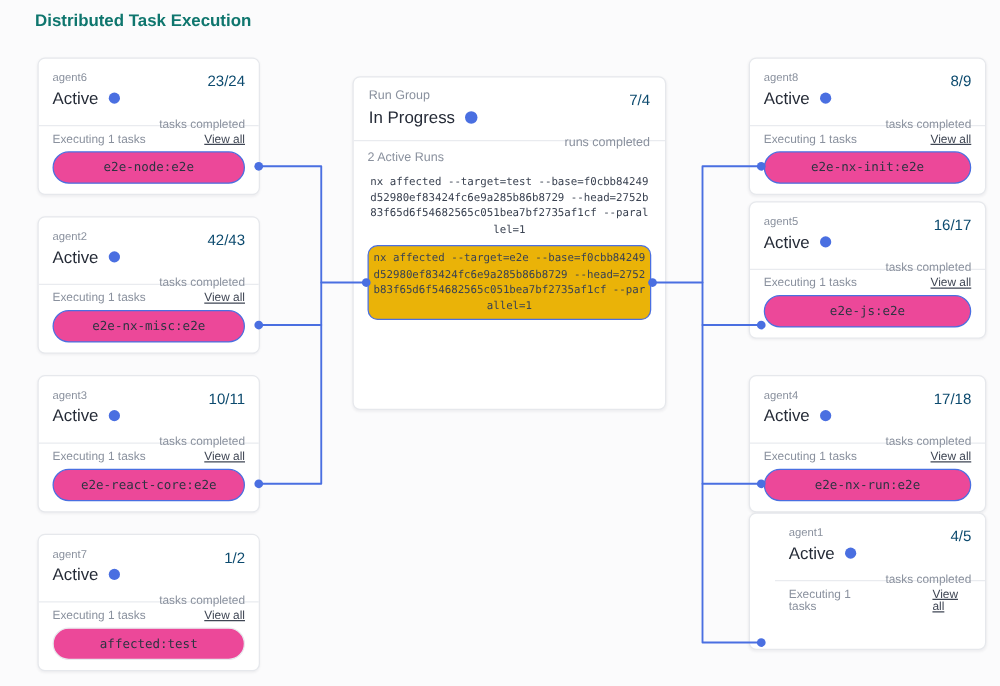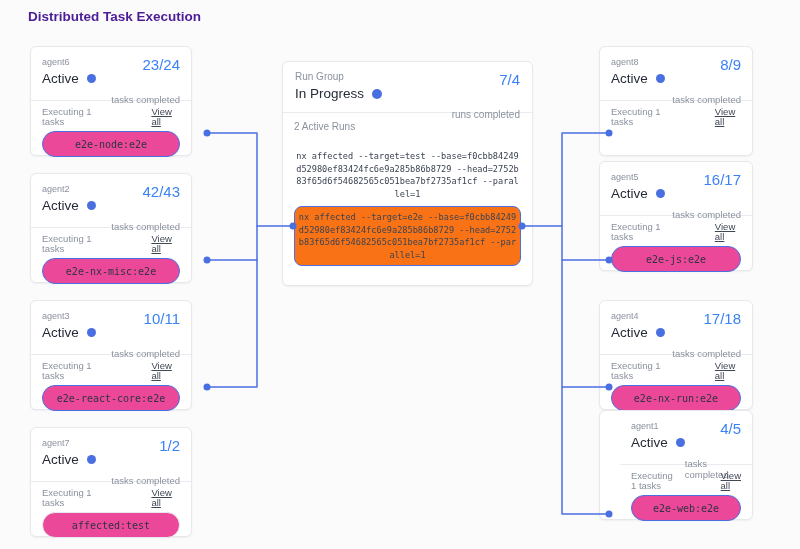--- a/index.html
+++ b/index.html
@@ -8,50 +8,50 @@
     font-family:"Liberation Sans", sans-serif;
     background:#fbfbfc;
     color:#252b37;
     position:relative;
     overflow:hidden;
   }
   .stage { position:absolute; inset:0; width:800px; height:549px; }
 
   .page-title {
     position:absolute; left:28px; top:9px;
-    font-size:13.5px; font-weight:700; color:#4c1d95;
+    font-size:13.5px; font-weight:700; color:#0f766e;
   }
 
   
   .card {
     position:absolute;
     background:#ffffff;
     border:1px solid #e6e8ec;
     border-radius:6px;
     box-shadow:0 1px 2px rgba(20,25,40,0.05);
   }
-  .agent-card { width:162px; height:110px; }
-  .agent-card.right { width:154px; }
+  .agent-card { width:178px; height:110px; }
+  .agent-card.right { width:190px; }
 
   .card-header {
     height:54px;
     padding:9px 11px 0 11px;
     display:flex; justify-content:space-between;
     border-bottom:1px solid #e9ebef;
   }
   .hdr-left  { display:flex; flex-direction:column; }
   .hdr-right { display:flex; flex-direction:column; align-items:flex-end; }
   .tiny-label { font-size:9px; color:#8a919e; line-height:12px; }
   .status-row { display:flex; align-items:center; margin-top:2px; }
   .status-text { font-size:13.5px; color:#252b37; line-height:17px; }
   .status-dot {
     width:9px; height:9px; border-radius:50%;
     background:#4a6fe1; margin-left:8px; display:inline-block;
   }
-  .progress-num { font-size:15px; color:#3b82f6; line-height:18px; }
+  .progress-num { font-size:12px; color:#0c4a6e; line-height:18px; }
   .caption { font-size:9.5px; color:#8a919e; margin-top:20px; line-height:11px; }
 
   .card-footer { padding:6px 11px 0 11px; }
   .footer-row {
     display:flex; justify-content:space-between; align-items:flex-start;
     font-size:9.5px; line-height:10px;gap:44px;
   }
   .executing { color:#8a919e; }
   .view-all { color:#3f4654; text-decoration:underline; cursor:pointer; }
 
@@ -59,35 +59,35 @@
     margin-top:4px; height:26px;
     border:1.5px solid #4a6fe1; border-radius:13px;
     display:flex; align-items:center; justify-content:center;
     font-family:"DejaVu Sans Mono", monospace;
     font-size:10px; color:#2d3442;
     background:#ec4899; cursor:pointer;
   }
   .task-pill.unconnected { border:1px solid #e7e9ee; }
 
   
-  .run-card { left:282px; top:61px; width:251px; height:225px; }
+  .run-card { left:282px; top:61px; width:251px; height:267px; }
   .run-card .card-header { height:51px; padding:9px 12px 0 12px; }
   .run-body { padding:8px 11px 0 11px; }
   .active-runs { font-size:10px; color:#8a919e; line-height:12px; }
   .cmd {
     font-family:"DejaVu Sans Mono", monospace;
     font-size:8.6px; line-height:12.5px; color:#3b4352;
     text-align:center; word-break:break-all;
   }
-  .cmd-plain { margin-top:17px; padding:0 2px; }
+  .cmd-plain { margin-top:7px; padding:0 2px; }
   .cmd-box {
     margin-top:6px;
     border:1.5px solid #4a6fe1; border-radius:8px;
     padding:4px 2px;
-    background:#f97316; cursor:pointer;
+    background:#eab308; cursor:pointer;
   }
 
   
   svg.wires { position:absolute; inset:0; z-index:5; pointer-events:none; }
   .wire { stroke:#4a6fe1; stroke-width:1.5; fill:none; stroke-linejoin:round; stroke-linecap:round; }
   .node { fill:#4a6fe1; }
 </style>
 </head>
 <body>
 
@@ -206,20 +206,23 @@
       <div class="hdr-right">
         <div class="progress-num">8/9</div>
         <div class="caption">tasks completed</div>
       </div>
     </div>
     <div class="card-footer">
       <div class="footer-row">
         <span class="executing">Executing 1 tasks</span>
         <a class="view-all">View all</a>
       </div>
+      <div class="task-pill">
+        <span>e2e-nx-init:e2e</span>
+      </div>
     </div>
   </div>
       <div class="card agent-card right" style="left: 599px; top: 161px;">
     <div class="card-header">
       <div class="hdr-left">
         <div class="tiny-label">agent5</div>
         <div class="status-row">
           <span class="status-text">Active</span>
           <span class="status-dot"></span>
         </div>
@@ -274,23 +277,20 @@
       </div>
       <div class="hdr-right">
         <div class="progress-num">4/5</div>
         <div class="caption">tasks completed</div>
       </div>
     </div>
     <div class="card-footer">
       <div class="footer-row">
         <span class="executing">Executing 1 tasks</span>
         <a class="view-all">View all</a>
-      </div>
-      <div class="task-pill">
-        <span>e2e-web:e2e</span>
       </div>
     </div>
   </div>
     </div>
 
   <div class="card run-card">
     <div class="card-header">
       <div class="hdr-left">
         <div class="tiny-label" style="font-size:10px;">Run Group</div>
         <div class="status-row">

